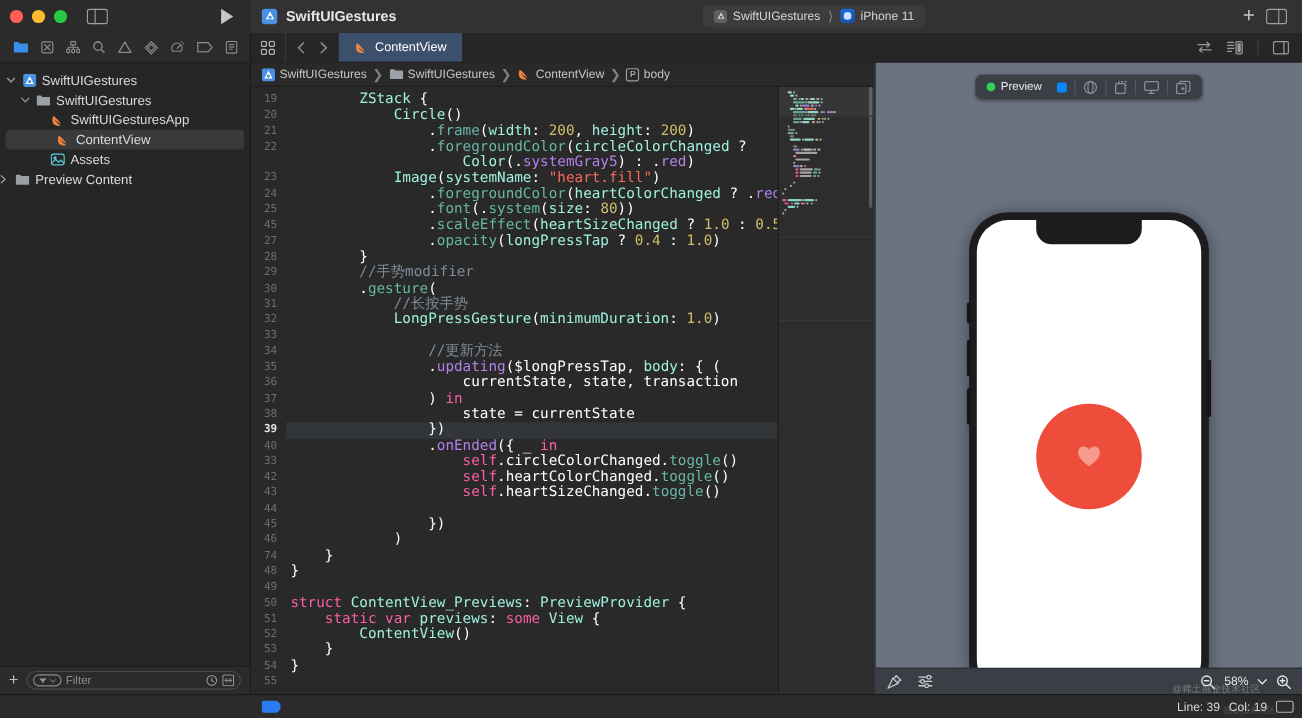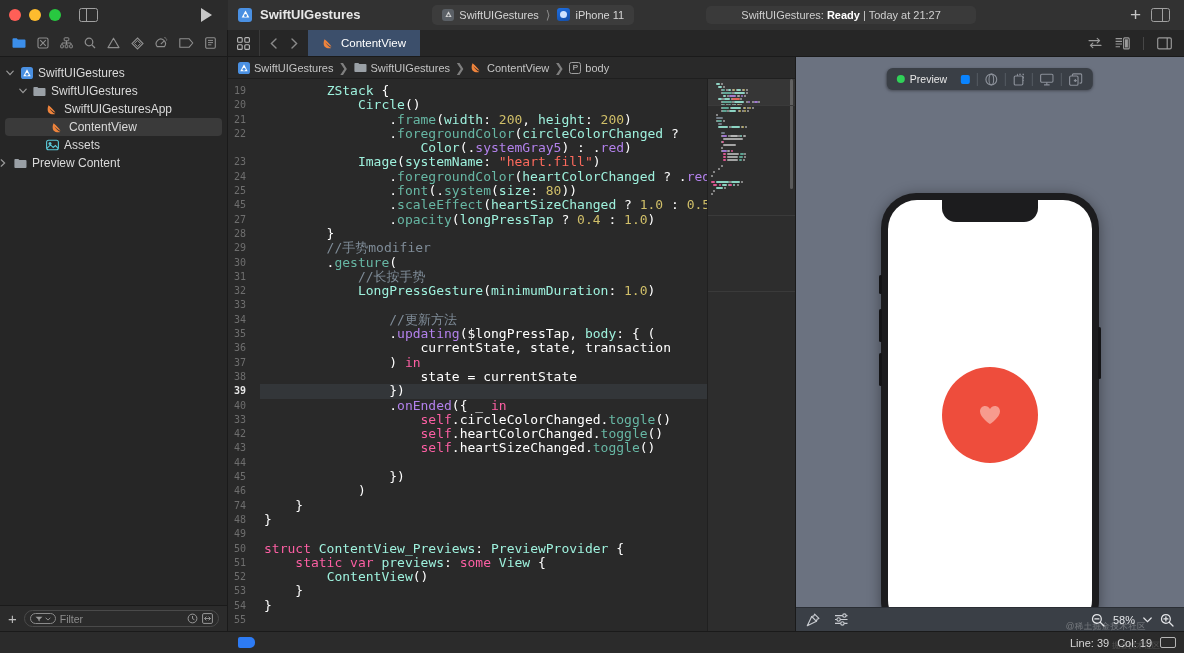--- a/index.html
+++ b/index.html
@@ -66,21 +66,21 @@
 
   
   .editor-wrap{ flex:1; display:flex; flex-direction:column; min-width:0; background:#292929;}
   .breadcrumb{ height:22px; display:flex; align-items:center; gap:5px; padding:0 10px; background:#292929; font-size:11px; color:#c4c4c4; border-bottom:1px solid #1f1f1f;}
   .bc-sep{ color:#7f7f7f; font-size:12px;}
   .bc-item{ display:flex; align-items:center; gap:4px;}
   .p-badge{ width:12px;height:12px;border:1.2px solid #9f9f9f;border-radius:2.5px;display:inline-flex;align-items:center;justify-content:center;font-size:8px;color:#cfcfcf;}
   .editor-body{ flex:1; display:flex; min-height:0; position:relative; }
   .code-area{ flex:1; display:flex; background:#292929; overflow:hidden; position:relative;}
   .gutter{ width:24px; flex:0 0 auto; text-align:right; padding-top:5px; color:#6e6e6e; font-family:"DejaVu Sans Mono", monospace; font-size:10px; line-height:14.3px; user-select:none;}
-  .gutter div{ height:14.3px;text-align:center;}
+  .gutter div{ height:14.3px;}
   .gutter div.cur{ color:#e6e6e6; font-weight:bold;}
   .foldbar{ width:8px; flex:0 0 auto; padding-top:5px;}
   .code{ flex:1; padding-top:5px; font-family:"DejaVu Sans Mono", monospace; font-size:13px; line-height:14.3px; white-space:pre; overflow:hidden; color:#e0e0e0;}
   .code .ln{ height:14.3px; padding-left:4px;}
   .code .ln.cur{ background:#333639;}
   
   .kw{color:#fc5fa3;} .typ{color:#9ef1dd;} .mth{color:#67b7a4;}
   .num{color:#d0bf69;} .str{color:#fc6a5d;} .cmt{color:#7f8c98;} .prop{color:#b281eb;}
   .plain{color:#ffffff;} .var{color:#9ef1dd;}
   .meth2{color:#b281eb;} .id{color:#ffffff;}
@@ -156,23 +156,20 @@
               <path d="M5.5 1.4 L9.3 8.6 H1.7 Z" fill="#d6d6d6"></path>
               <circle cx="5.5" cy="6.6" r="1.4" fill="#5b6066"></circle>
             </svg>
         </span>
         <span>SwiftUIGestures</span>
         <span class="chevsep">⟩</span>
         <span class="sim-icon"></span>
         <span>iPhone 11</span>
       </div>
 
-      <div class="status-box">
-        <span>SwiftUIGestures: </span><b>Ready</b><span> | Today at 21:27</span>
-      </div>
 
       <div class="tb-plus">+</div>
       <div class="tb-insp-toggle"></div>
     </div>
   </div>
 
   <div class="bar2">
     <div class="nav-icons">
       <span class="ic active">
         <svg width="14" height="12" viewBox="0 0 14 12">

